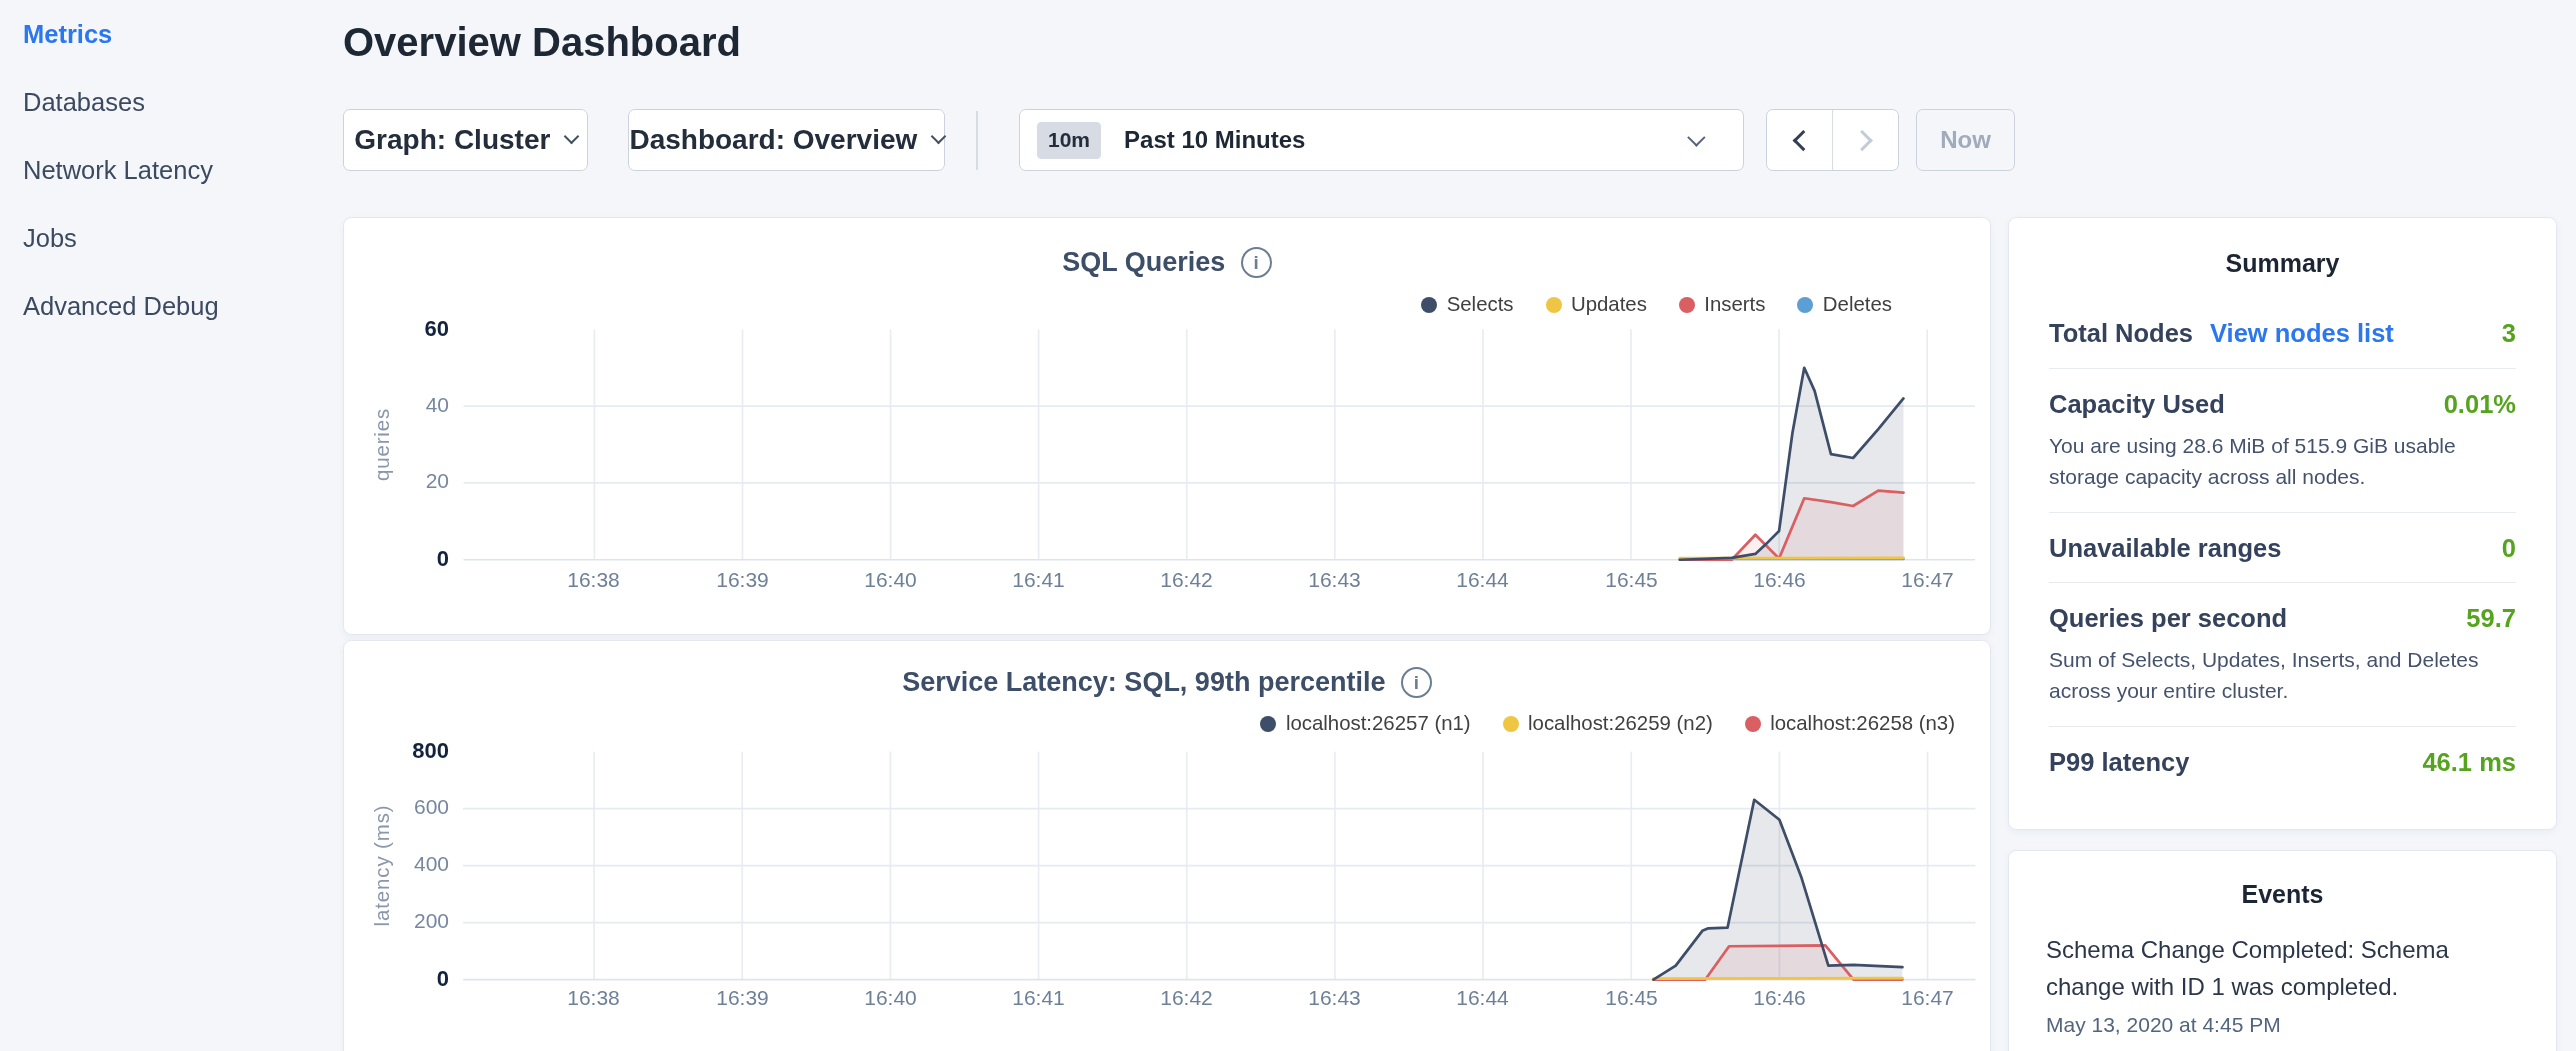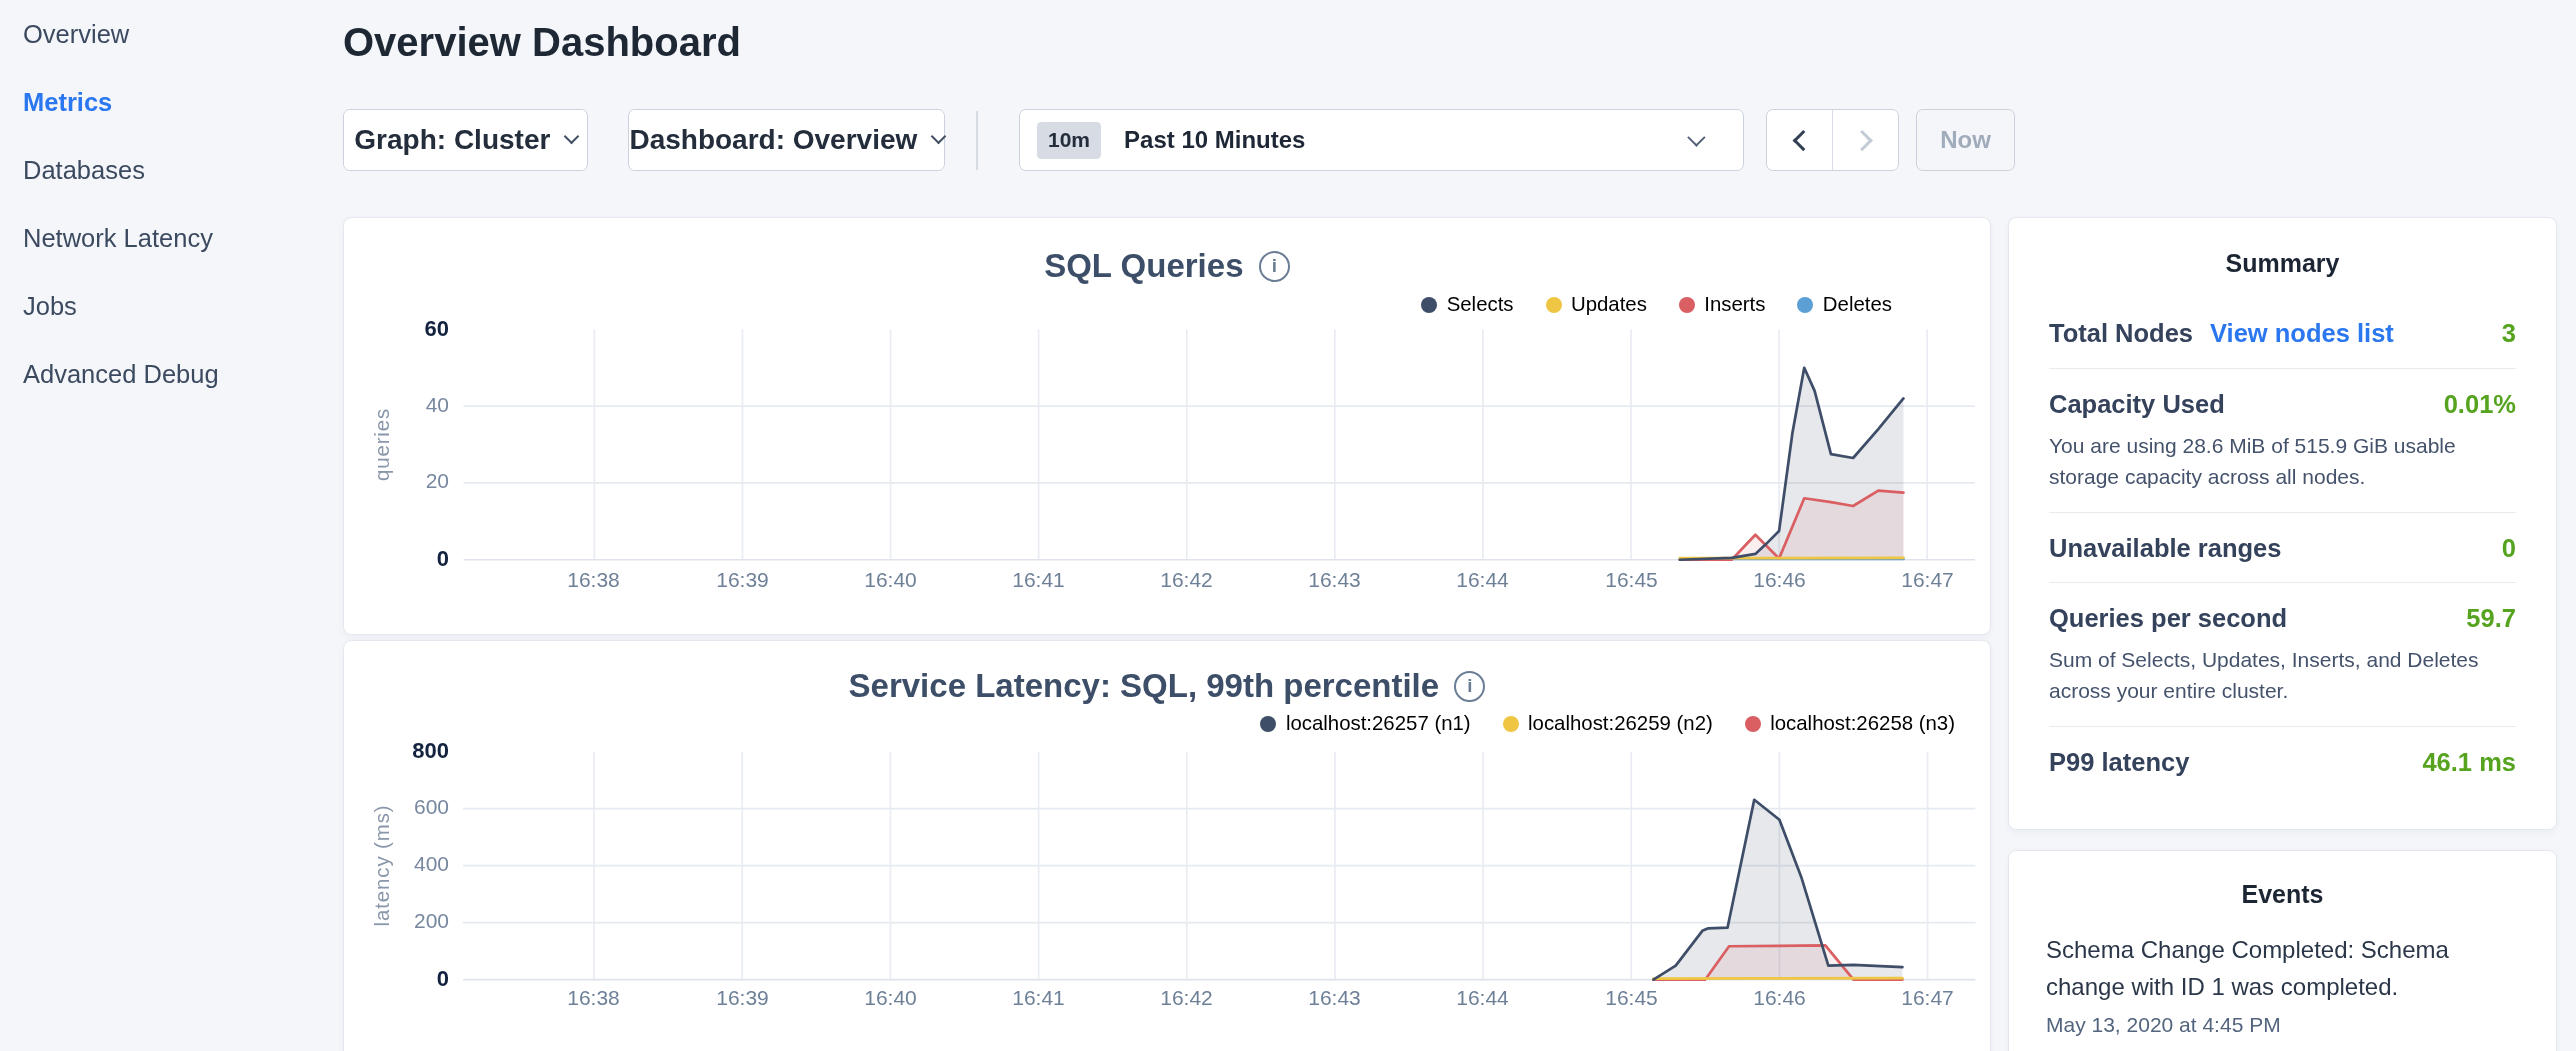--- a/index.html
+++ b/index.html
@@ -52,27 +52,27 @@
           box-shadow:0 2.6px 6.8px rgba(60,70,90,0.05); }
   #chart1  { left:343px; top:217px;  width:1648px; height:418px; }
   #chart2  { left:343px; top:640px;  width:1648px; height:442px; }
   #summary { left:2008px; top:217px; width:549px;  height:613px; padding:31px 40px 0; }
   #events  { left:2008px; top:850px; width:549px;  height:357px; padding:29px 37px 0; }
   
   .chart-card svg { position:absolute; left:0; top:0; pointer-events:none; }
   .chart-title-row { position:absolute; left:0; right:0; display:flex; align-items:center;
                      justify-content:center; gap:15.3px; }
   #chart1 .chart-title-row { top:29px; } #chart2 .chart-title-row { top:26px; }
-  .chart-title { font-size:33px; font-weight:700; color:#3d4e68; }
+  .chart-title { font-size:27px; font-weight:700; color:#3d4e68; }
   .info-icon { width:31px; height:31px; border:2.1px solid #6a7d95; border-radius:50%; color:#6a7d95;
                font-size:18.7px; font-weight:600; display:flex; align-items:center; justify-content:center;
                cursor:pointer; }
   .legend { position:absolute; display:flex; gap:32px; list-style:none; }
   #chart1 .legend { top:75px; right:98px; } #chart2 .legend { top:71px; right:35px; }
-  .legend li { display:flex; align-items:center; gap:9.4px; font-size:20.4px; color:#000000; }
+  .legend li { display:flex; align-items:center; gap:9.4px; font-size:20.4px; color:#404040; }
   .legend .dot { width:16px; height:16px; border-radius:50%; }
   .ytick { position:absolute; left:0; width:105px; text-align:right; font-size:21px; color:#76879f; }
   .ytick.bold { font-weight:700; color:#13233f; font-size:22px; }
   .xtick { position:absolute; width:119px; text-align:center; font-size:21px; color:#6e8097; }
   .ylabel { position:absolute; left:-77px; width:230px; text-align:center; font-size:20.4px;
             color:#8a97ab; letter-spacing:0.9px; transform:rotate(-90deg); }
   #chart1 .ylabel { top:215px; } #chart2 .ylabel { top:213px; }
   
   .panel-heading { text-align:center; font-size:25px; font-weight:700; color:#1c2533; margin-bottom:20.4px; }
   .sum-row { padding:21px 0 19.6px; }
@@ -85,21 +85,20 @@
   .event-item { margin-top:22px; }
   .event-msg  { font-size:24px; line-height:37px; color:#2b3749; width:417px; }
   .event-time { font-size:21px; color:#53657e; margin-top:7.7px; }
 </style>
 </head>
 <body>
 
 <div id="app">
 
   <nav class="sidebar">
-      <div class="side-item">Overview</div>
       <div class="side-item active">Metrics</div>
       <div class="side-item">Databases</div>
       <div class="side-item">Network Latency</div>
       <div class="side-item">Jobs</div>
       <div class="side-item">Advanced Debug</div>
     </nav>
 
   <h1 class="page-title">Overview Dashboard</h1>
 
   <div class="dd" id="dd-graph">

